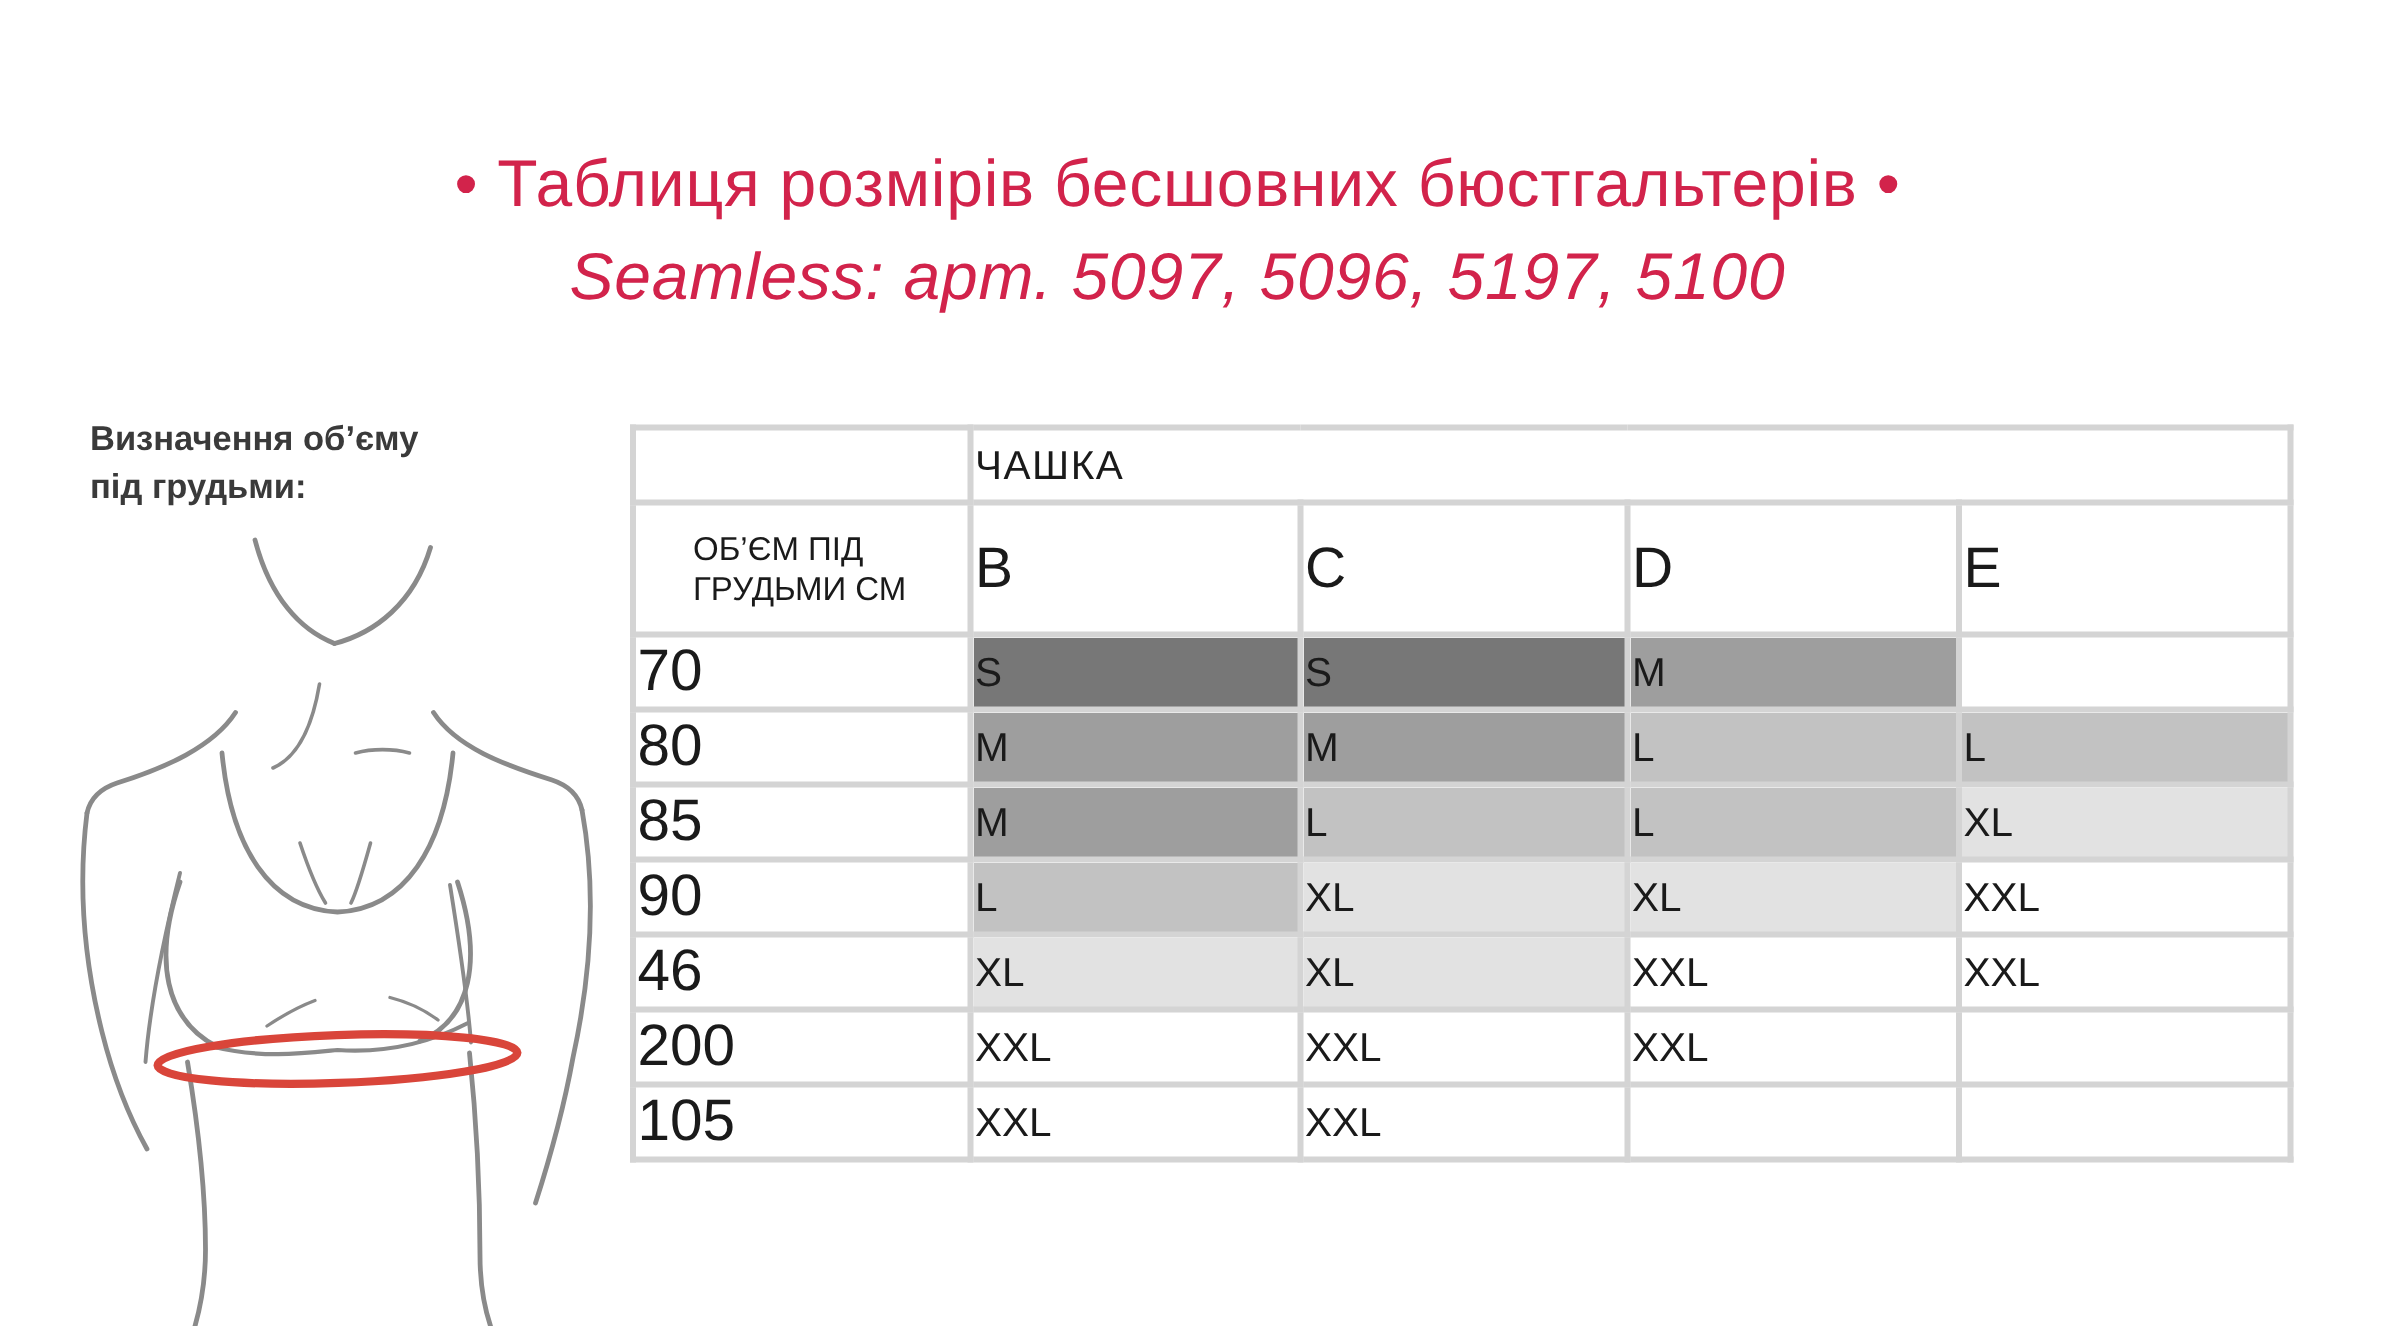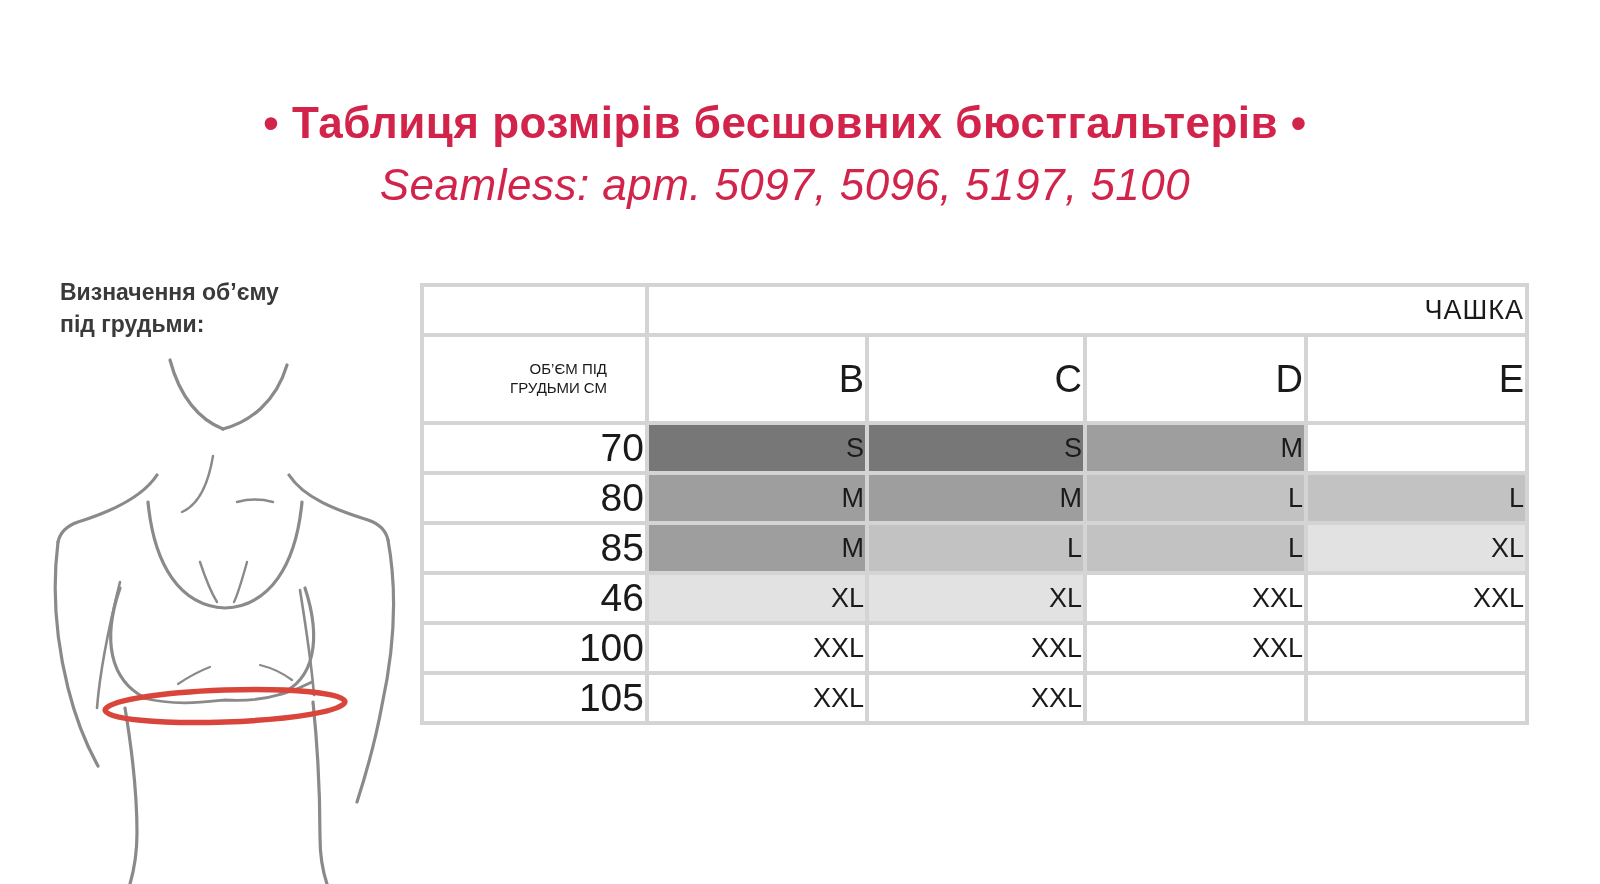--- a/index.html
+++ b/index.html
@@ -9,37 +9,37 @@
   }
   .title-block{position:absolute;top:92px;left:0;width:1570px;text-align:center;line-height:1.42;}
   .title-line{font-size:44px;font-weight:400;letter-spacing:.5px;white-space:nowrap;}
   .caption{position:absolute;left:60px;top:276px;font-size:23px;font-weight:bold;color:#3a3a3a;line-height:1.4;}
   .figure-wrap{position:absolute;left:50px;top:350px;width:370px;height:534px;}
   table.size-table{
     position:absolute;left:420px;top:283px;width:1105px;table-layout:fixed;
     border-collapse:collapse;
   }
   .size-table th,.size-table td{
-    border:4px solid #d4d4d4;text-align:right;vertical-align:middle;
+    border:4px solid #d4d4d4;text-align:left;vertical-align:middle;
     font-weight:400;overflow:hidden;background:#ffffff;
   }
   .size-table thead tr.cup-row{height:50px;}
   .size-table thead tr.letters-row{height:88px;}
   .size-table tbody tr{height:45px;}
   .cup-header{font-size:27px;letter-spacing:1px;}
   .cup-letter{font-size:38px;}
-  .underbust-header{font-size:15px;line-height:1.25;padding:0 38px;}
+  .underbust-header{font-size:22px;line-height:1.25;padding:0 38px;}
   .underbust-cell{font-size:39px;}
   .size-cell{font-size:27px;}
 </style>
 </head>
 <body>
 
 <div class="title-block">
-  <div class="title-line" style="color: rgb(210, 35, 75); font-weight: bold;">• Таблиця розмірів бесшовних бюстгальтерів •</div>
+  <div class="title-line" style="color: rgb(210, 35, 75);">• Таблиця розмірів бесшовних бюстгальтерів •</div>
   <div class="title-line" style="color: rgb(210, 35, 75); font-style: italic;">Seamless: арт. 5097, 5096, 5197, 5100</div>
 </div>
 
 <div class="caption">
   <div>Визначення об’єму</div>
   <div>під грудьми:</div>
 </div>
 
 <div class="figure-wrap">
   <svg width="370" height="534" viewBox="0 0 370 534" xmlns="http://www.w3.org/2000/svg">
@@ -116,28 +116,35 @@
         <td class="size-cell" style="background: rgb(194, 194, 194);">L</td>
       </tr>
       <tr>
         <td class="underbust-cell">85</td>
         <td class="size-cell" style="background: rgb(158, 158, 158);">M</td>
         <td class="size-cell" style="background: rgb(194, 194, 194);">L</td>
         <td class="size-cell" style="background: rgb(194, 194, 194);">L</td>
         <td class="size-cell" style="background: rgb(226, 226, 226);">XL</td>
       </tr>
       <tr>
+        <td class="underbust-cell">90</td>
+        <td class="size-cell" style="background: rgb(194, 194, 194);">L</td>
+        <td class="size-cell" style="background: rgb(226, 226, 226);">XL</td>
+        <td class="size-cell" style="background: rgb(226, 226, 226);">XL</td>
+        <td class="size-cell" style="background: rgb(255, 255, 255);">XXL</td>
+      </tr>
+      <tr>
         <td class="underbust-cell">46</td>
         <td class="size-cell" style="background: rgb(226, 226, 226);">XL</td>
         <td class="size-cell" style="background: rgb(226, 226, 226);">XL</td>
         <td class="size-cell" style="background: rgb(255, 255, 255);">XXL</td>
         <td class="size-cell" style="background: rgb(255, 255, 255);">XXL</td>
       </tr>
       <tr>
-        <td class="underbust-cell">100</td>
+        <td class="underbust-cell">200</td>
         <td class="size-cell" style="background: rgb(255, 255, 255);">XXL</td>
         <td class="size-cell" style="background: rgb(255, 255, 255);">XXL</td>
         <td class="size-cell" style="background: rgb(255, 255, 255);">XXL</td>
         <td class="size-cell" style="background: rgb(255, 255, 255);"></td>
       </tr>
       <tr>
         <td class="underbust-cell">105</td>
         <td class="size-cell" style="background: rgb(255, 255, 255);">XXL</td>
         <td class="size-cell" style="background: rgb(255, 255, 255);">XXL</td>
         <td class="size-cell" style="background: rgb(255, 255, 255);"></td>

